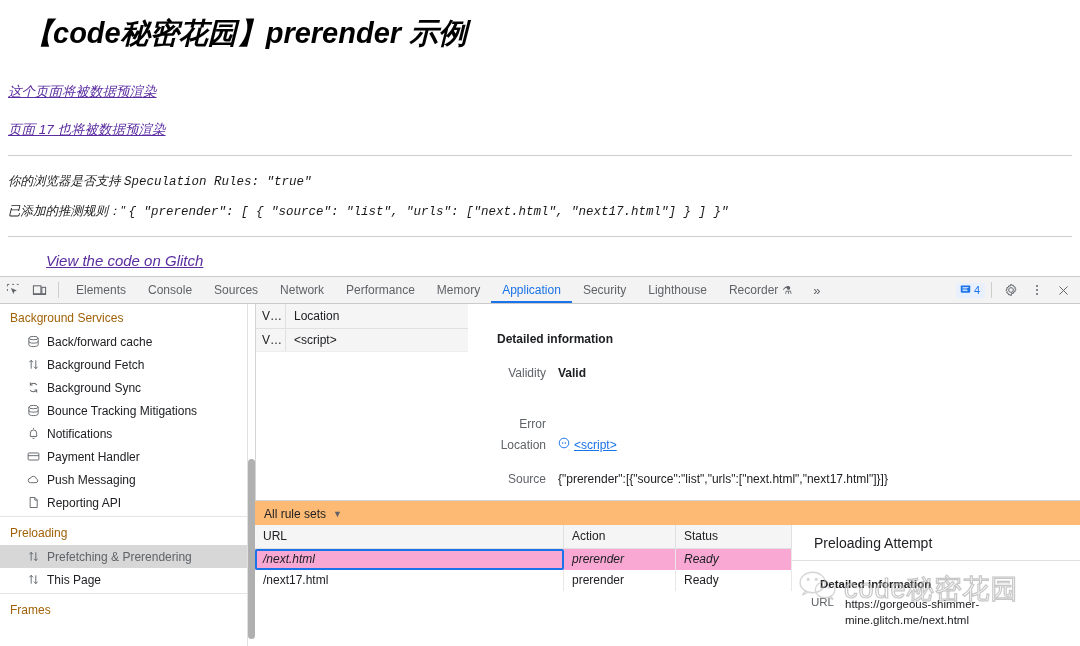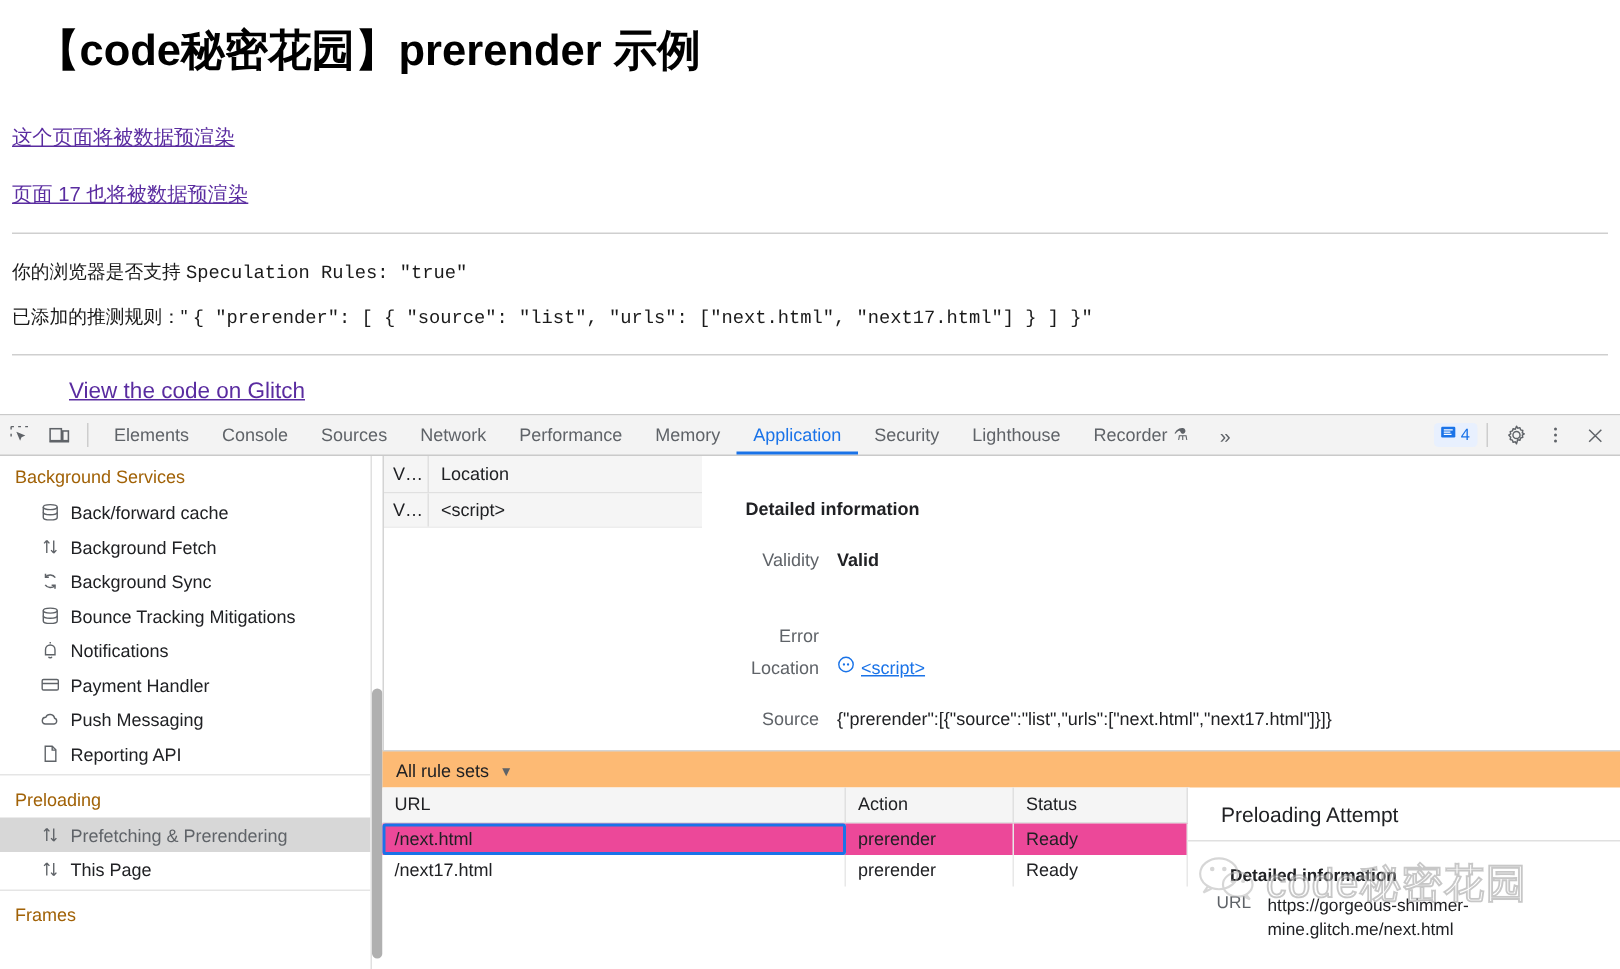--- a/index.html
+++ b/index.html
@@ -5,21 +5,21 @@
   html, body {
     margin: 0; padding: 0;
     width: 1080px; height: 646px;
     background: #ffffff;
     font-family: "Liberation Sans", sans-serif;
     overflow: hidden;
   }
   #root { position: relative; width: 1080px; height: 646px; }
 
   
-  .page { position: absolute; left: 0; top: 0; width: 952px; height: 276px; background:#fff; }
+  .page { position: absolute; left: 0; top: 0; width: 952px; height: 276px; background:#fff;font-style:italic; }
   .page-title {
     position: absolute; left: 24px; top: 14px;
     font-size: 29px; font-weight: bold; color: #000;
     letter-spacing: 0px; white-space: nowrap;
   }
   .page-link {
     position: absolute; left: 8px;
     font-size: 13.5px; color: #5a2ca0; text-decoration: underline;
     white-space: nowrap; cursor: pointer;
   }
@@ -164,21 +164,21 @@
   .at-head { display:flex; height:23px; background:#f5f5f5; border-bottom:1px solid #e0e0e0; }
   .at-head div {
     font-size:12px; color:#202124; line-height:23px; padding-left:8px;
     border-right:1px solid #e0e0e0; box-sizing:border-box;
   }
   .at-row { display:flex; height:21px; cursor:pointer; }
   .at-row div {
     font-size:12px; color:#202124; line-height:21px; padding-left:8px;
     border-right:1px solid #e8e8e8; box-sizing:border-box;
   }
-  .at-row.sel { background:#ec4899; }
+  .at-row.sel { background:#f9a8d4;font-style:italic; }
   .at-row.sel .c-url { outline:2px solid #1a73e8; outline-offset:-2px; border-radius:2px; }
   .c-url { width:309px; }
   .c-action { width:112px; }
   .c-status { width:116px; }
 
   
   .attempt-panel {
     position:absolute; left:792px; top:221px; width:288px; height:122px; background:#fff;
   }
   .ap-title {

